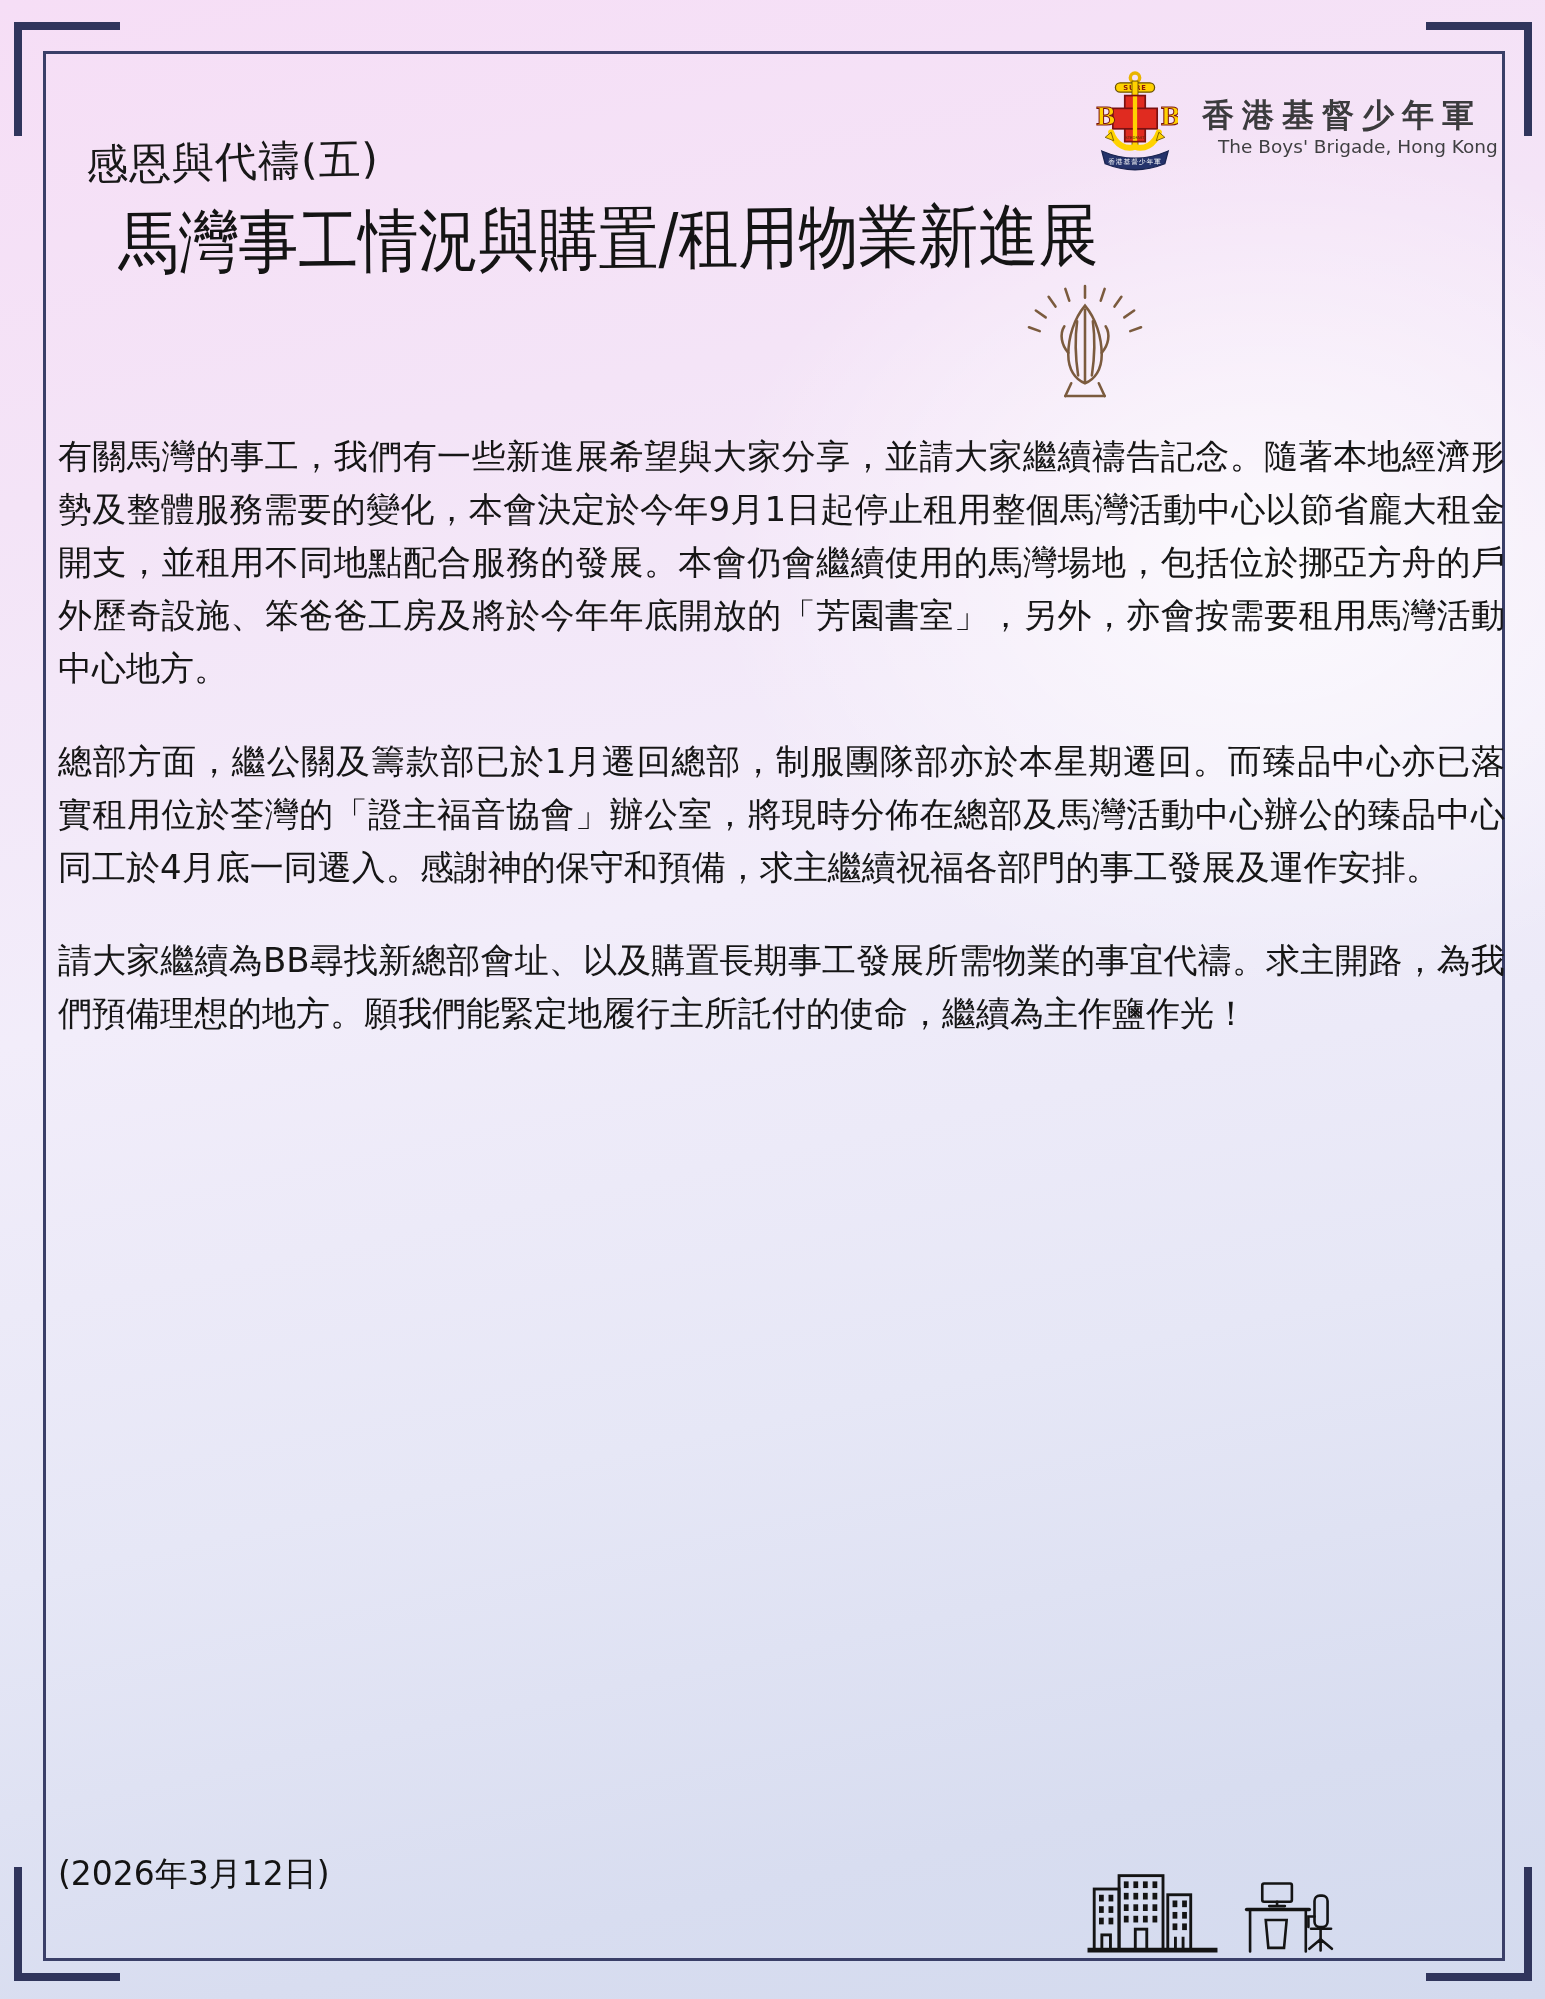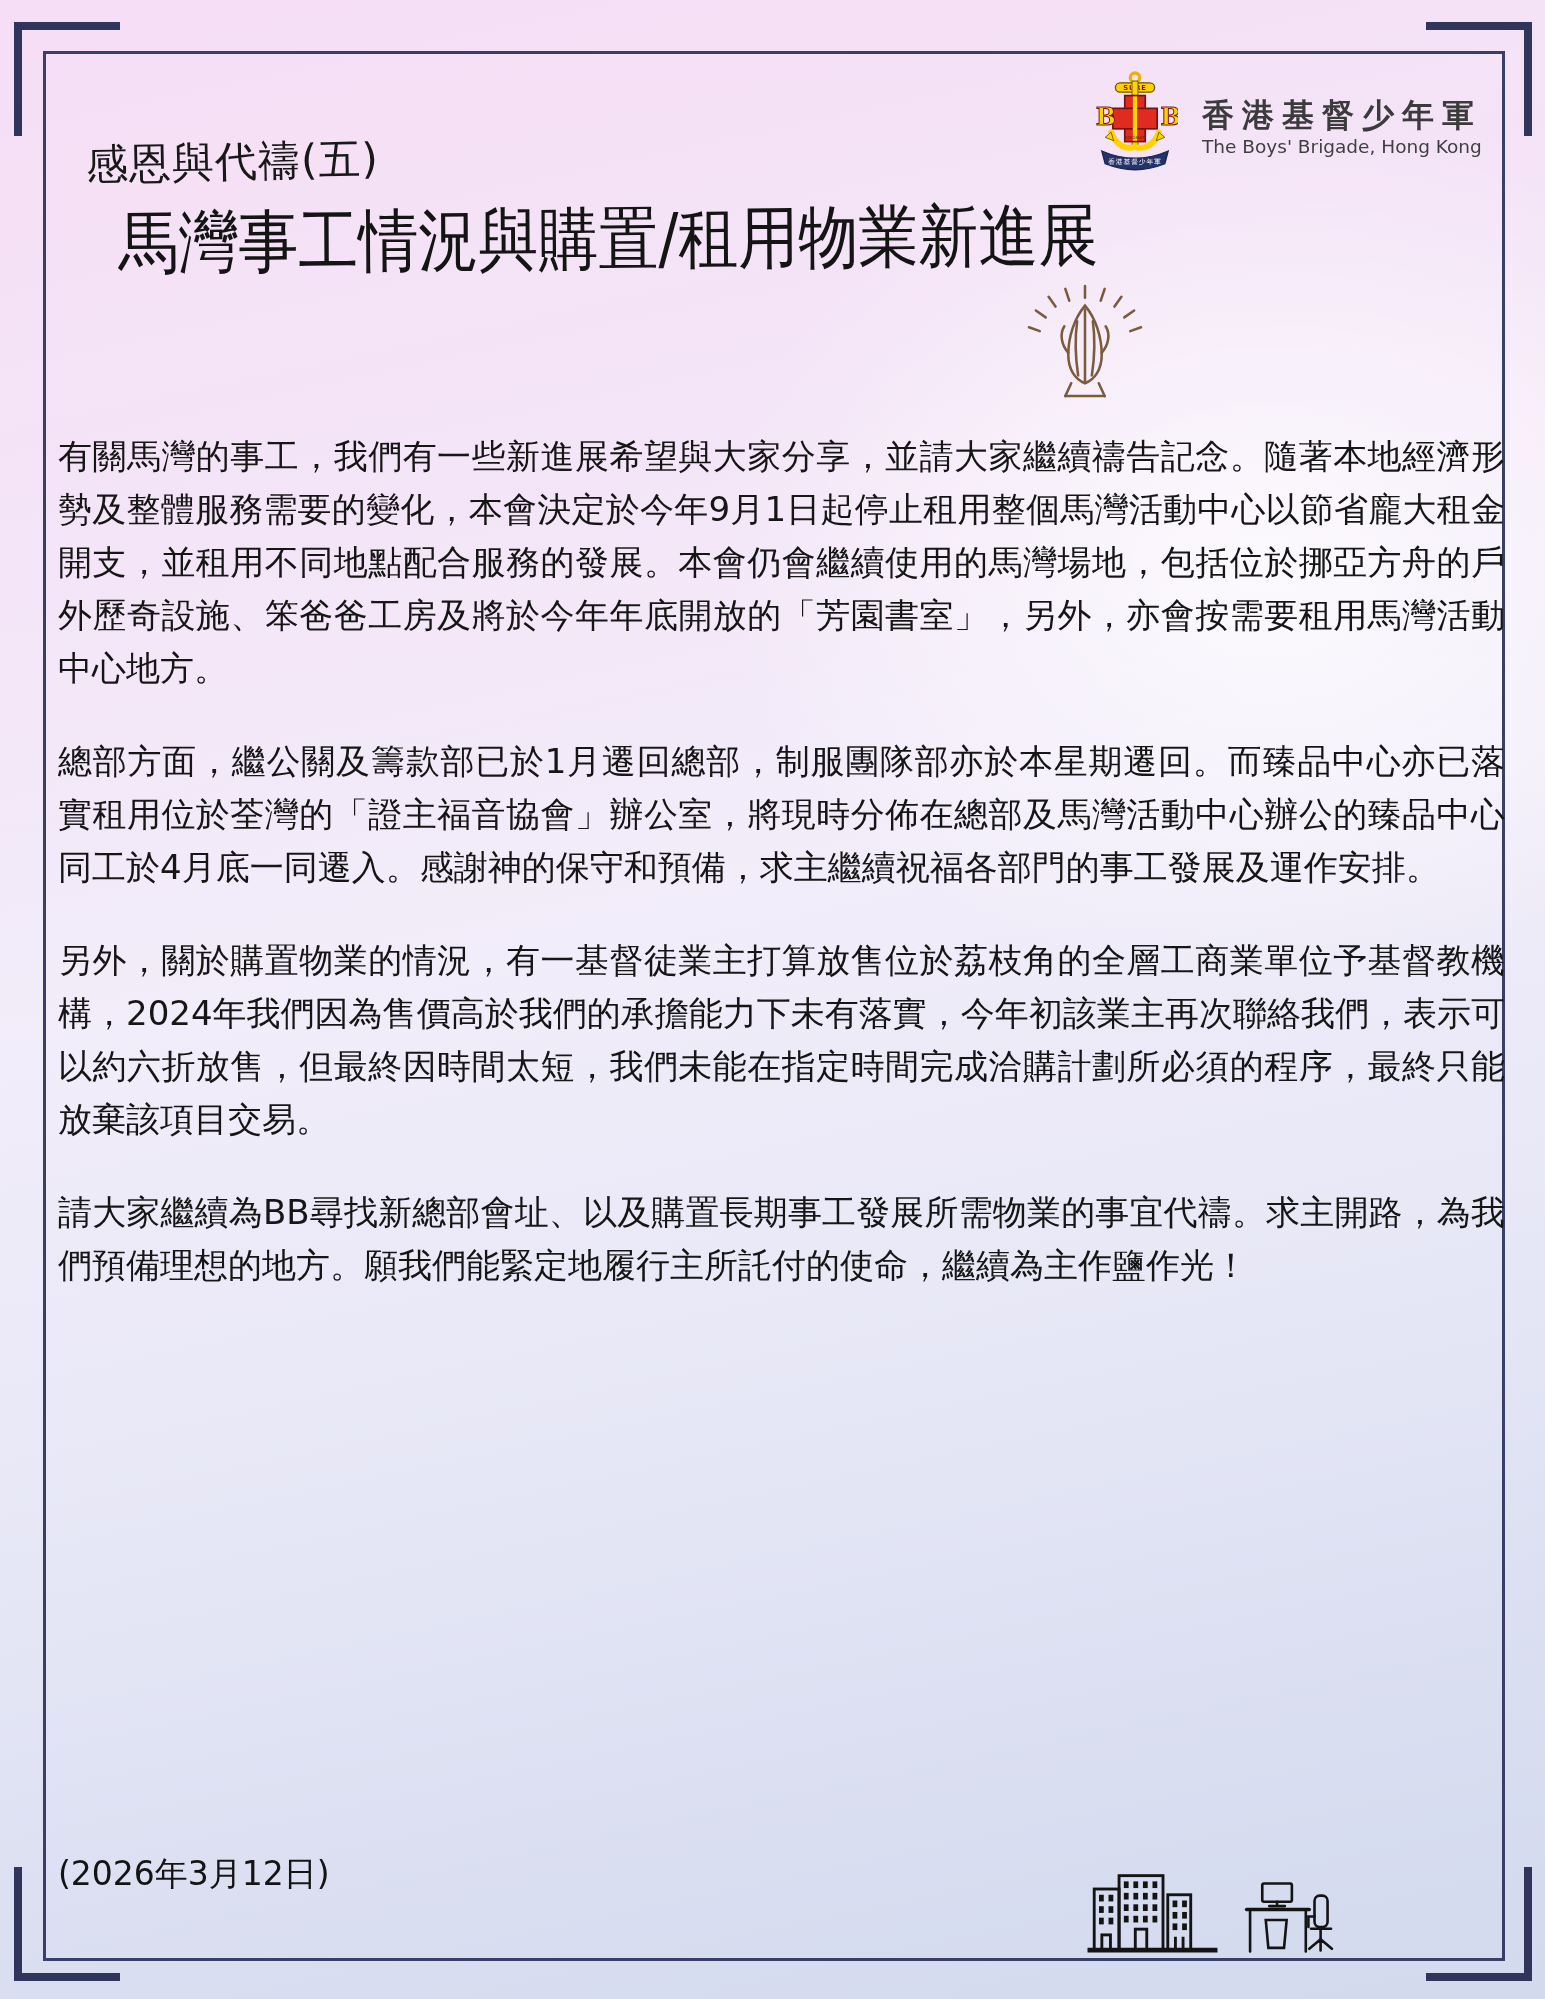--- a/index.html
+++ b/index.html
@@ -15,21 +15,21 @@
   .corner{position:absolute;width:98px;height:106px;pointer-events:none;}
   .corner.tl{left:14px;top:22px;border-left:8px solid #30355c;border-top:8px solid #30355c;}
   .corner.tr{right:13px;top:22px;border-right:8px solid #30355c;border-top:8px solid #30355c;}
   .corner.bl{left:14px;bottom:18px;border-left:8px solid #30355c;border-bottom:8px solid #30355c;}
   .corner.br{right:13px;bottom:18px;border-right:8px solid #30355c;border-bottom:8px solid #30355c;}
   
   .logo-block{position:absolute;left:1092px;top:70px;display:flex;align-items:flex-start;}
   .crest{width:86px;height:104px;flex:0 0 auto;}
   .org-names{margin-left:24px;padding-top:28px;}
   .org-zh{font-size:32px;letter-spacing:8px;color:#3b3b3d;font-weight:700;line-height:1.1;white-space:nowrap;}
-  .org-en{font-size:18.5px;color:#3f3f41;margin-top:3px;white-space:nowrap;}
+  .org-en{font-size:18.5px;color:#3f3f41;margin-top:3px;white-space:nowrap;margin-left:16px;}
   
   .series-title{position:absolute;left:86px;top:134px;font-size:42px;color:#181818;transform:rotate(-1.2deg);letter-spacing:1px;white-space:nowrap;}
   .main-title{position:absolute;left:118px;top:198px;font-size:60px;color:#141414;letter-spacing:0px;white-space:nowrap;transform:scaleY(1.14) rotate(-0.4deg);transform-origin:left top;}
   
   .praying{position:absolute;left:1005px;top:282px;width:160px;height:118px;}
   
   .body-text{position:absolute;left:58px;top:430px;width:1447px;color:#161616;}
   .body-text p{margin:0 0 40px 0;font-size:34px;line-height:53px;text-align:justify;text-justify:inter-ideograph;}
   
   .date{position:absolute;left:58px;top:1852px;font-size:33px;color:#141414;}
@@ -105,21 +105,20 @@
 
       <path d="M66 103 L60 116"></path>
       <path d="M94 103 L100 116"></path>
       <path d="M60 116 H100"></path>
     </g>
   </svg>
 
   <div class="body-text">
     <p>有關馬灣的事工，我們有一些新進展希望與大家分享，並請大家繼續禱告記念。隨著本地經濟形勢及整體服務需要的變化，本會決定於今年9月1日起停止租用整個馬灣活動中心以節省龐大租金開支，並租用不同地點配合服務的發展。本會仍會繼續使用的馬灣場地，包括位於挪亞方舟的戶外歷奇設施、笨爸爸工房及將於今年年底開放的「芳園書室」，另外，亦會按需要租用馬灣活動中心地方。</p>
     <p>總部方面，繼公關及籌款部已於1月遷回總部，制服團隊部亦於本星期遷回。而臻品中心亦已落實租用位於荃灣的「證主福音協會」辦公室，將現時分佈在總部及馬灣活動中心辦公的臻品中心同工於4月底一同遷入。感謝神的保守和預備，求主繼續祝福各部門的事工發展及運作安排。</p>
-    <p>另外，關於購置物業的情況，有一基督徒業主打算放售位於荔枝角的全層工商業單位予基督教機構，2024年我們因為售價高於我們的承擔能力下未有落實，今年初該業主再次聯絡我們，表示可以約六折放售，但最終因時間太短，我們未能在指定時間完成洽購計劃所必須的程序，最終只能放棄該項目交易。</p>
     <p>請大家繼續為BB尋找新總部會址、以及購置長期事工發展所需物業的事宜代禱。求主開路，為我們預備理想的地方。願我們能緊定地履行主所託付的使命，繼續為主作鹽作光！</p>
   </div>
 
   <div class="date">(2026年3月12日)</div>
 
   <svg class="icon-buildings" viewBox="0 0 140 90">
     <g fill="none" stroke="#141414" stroke-width="3">
       <path d="M2 86 H138" stroke-width="5"></path>
 
       <rect x="9" y="22" width="26" height="64"></rect>

